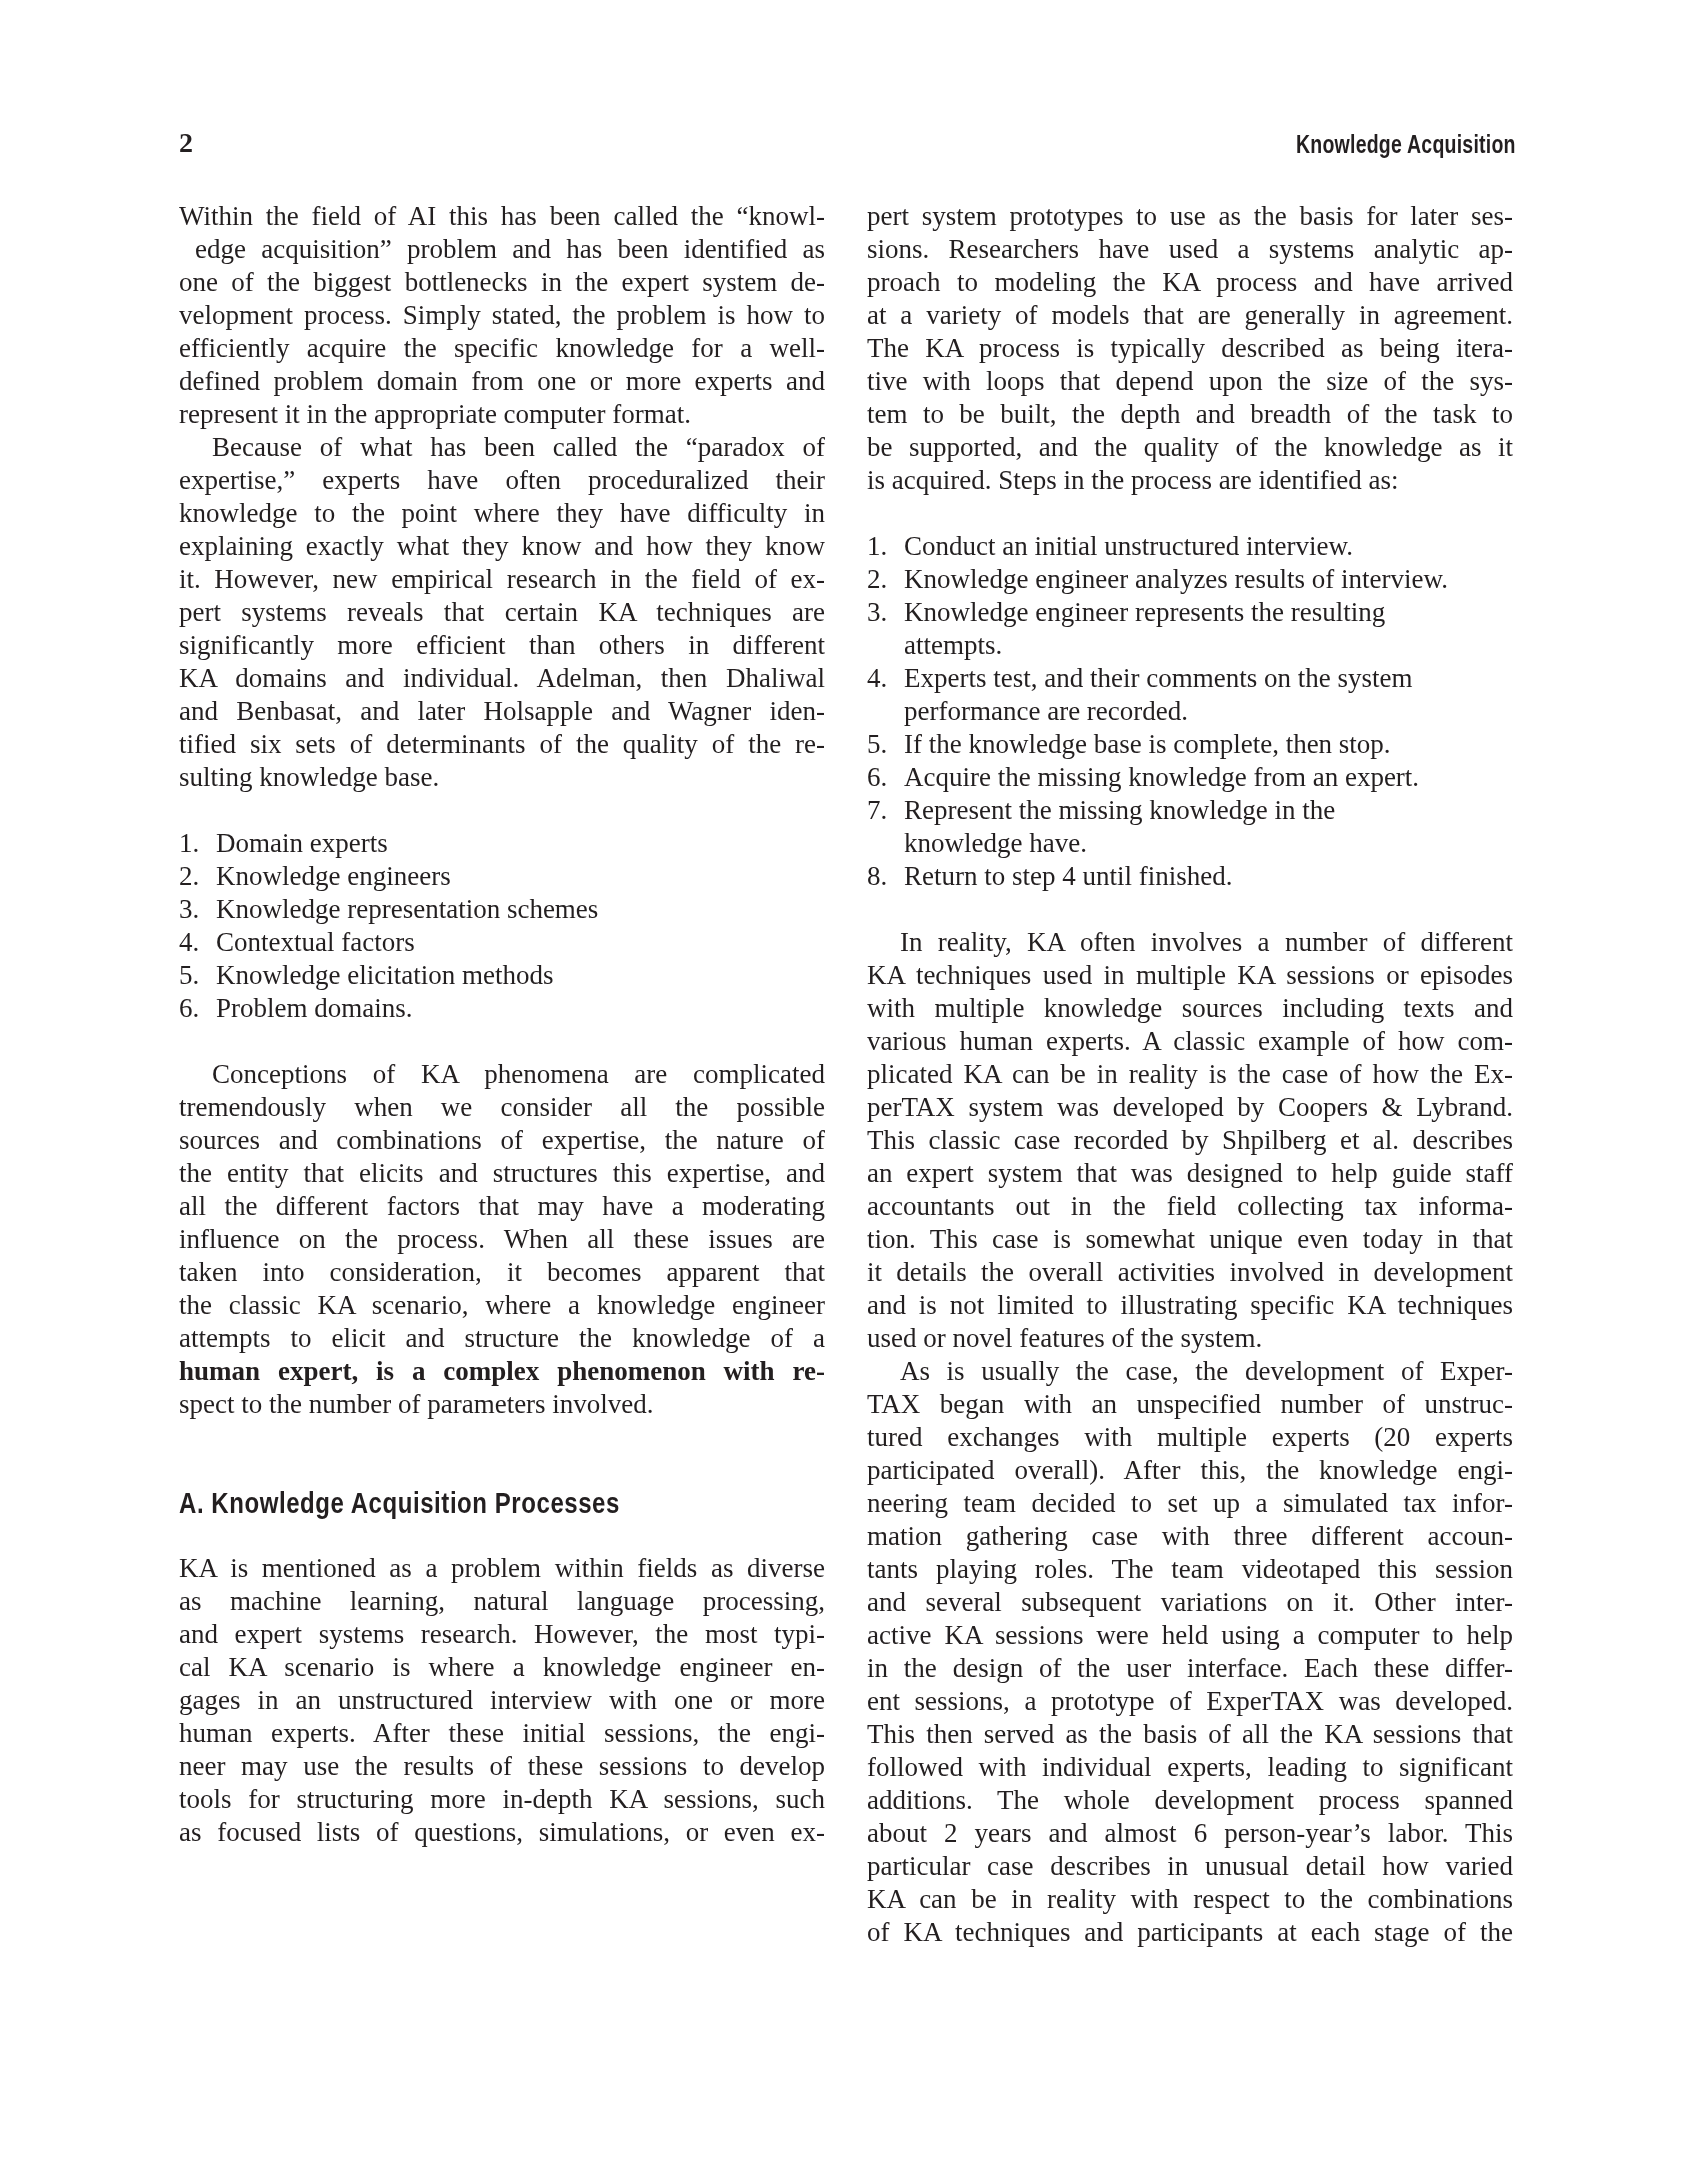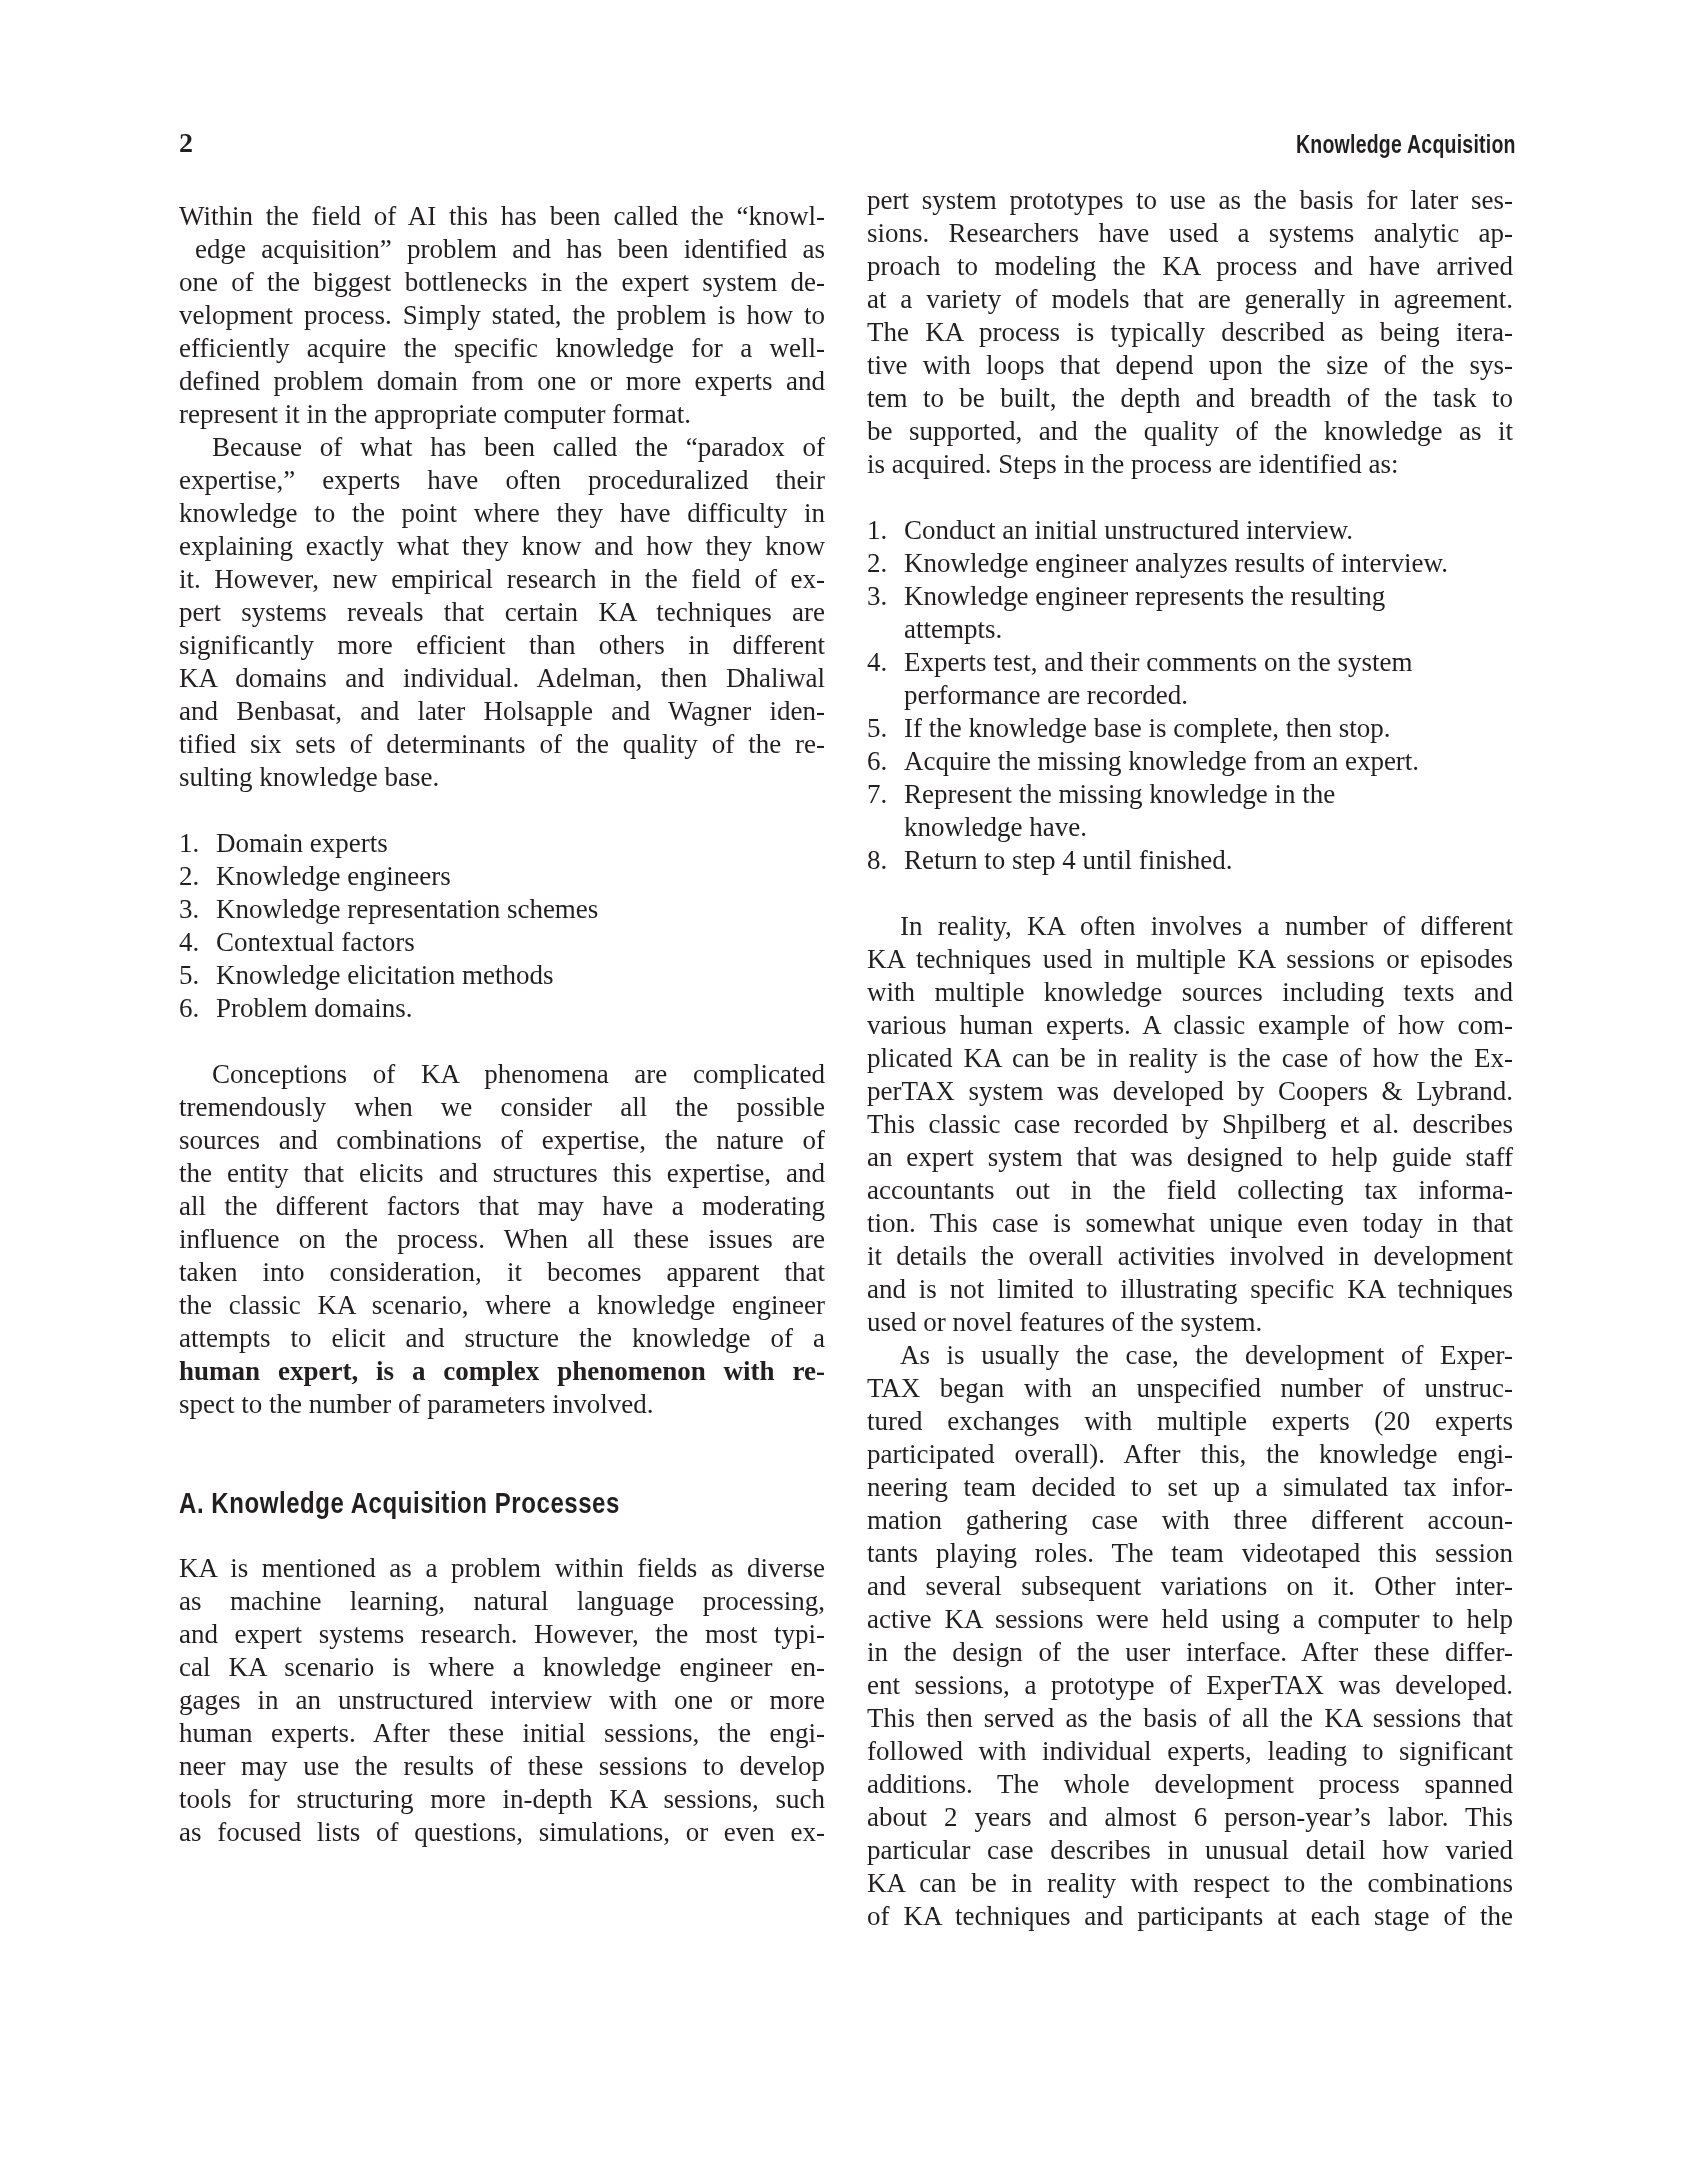--- a/index.html
+++ b/index.html
@@ -2,21 +2,21 @@
 <html style="font-size:10.6px"><head>
 <meta charset="utf-8">
 <style>
   html, body { margin:0; padding:0; background:#ffffff; }
   body { width:1687px; height:2183px; position:relative; overflow:hidden; color:#231f20; }
   .hdr { position:absolute; top:130px; font-family:"Liberation Sans", sans-serif; font-weight:bold; font-size:25px; transform-origin:left top; }
   #page-num { left:179px; font-family:"Liberation Serif", serif; font-weight:bold; font-size:28px; top:127px; }
   #running-head { right:171px; transform: scaleX(0.78); transform-origin:right top; letter-spacing:0.3px; }
   .col { position:absolute; width:646px; font-family:"Liberation Serif", serif; font-size:27px; }
   #col-left { left:179px; top:200px; }
-  #col-right { left:867px; top:184px;font-family:Liberation Serif, serif; }
+  #col-right { left:867px; top:200px;font-family:Liberation Serif, serif; }
   .ln { height:33px; line-height:33px; white-space:nowrap; text-align:justify; text-align-last:justify; transform-origin:left center; }
   .ln.last { text-align-last:left; }
   .ln.ind { padding-left:33px; }
   .gap { height:33px; }
   .li { display:flex; height:33px; line-height:33px; white-space:nowrap; }
   .li .num { width:37px; flex:none; }
   .li .txt { flex:1; }
   .li.cont .num { visibility:hidden; }
   .sec-head { font-family:"Liberation Sans", sans-serif; font-weight:bold; font-size:30px; height:49px; line-height:49px; white-space:nowrap; transform: scaleX(0.80); transform-origin:left center; letter-spacing:0.7px; }
 </style>
@@ -184,21 +184,21 @@
   <div>
       <div class="ln ind" style="display: block;">As is usually the case, the development of Exper-</div>
       <div class="ln" style="display: block;">TAX began with an unspecified number of unstruc-</div>
       <div class="ln" style="display: block;">tured exchanges with multiple experts (20 experts</div>
       <div class="ln" style="display: block;">participated overall). After this, the knowledge engi-</div>
       <div class="ln" style="display: block;">neering team decided to set up a simulated tax infor-</div>
       <div class="ln" style="display: block;">mation gathering case with three different accoun-</div>
       <div class="ln" style="display: block;">tants playing roles. The team videotaped this session</div>
       <div class="ln" style="display: block;">and several subsequent variations on it. Other inter-</div>
       <div class="ln" style="display: block;">active KA sessions were held using a computer to help</div>
-      <div class="ln" style="display: block;">in the design of the user interface. After these differ-</div>
+      <div class="ln" style="display: block;">in the design of the user interface. Each these differ-</div>
       <div class="ln" style="display: block;">ent sessions, a prototype of ExperTAX was developed.</div>
       <div class="ln" style="display: block;">This then served as the basis of all the KA sessions that</div>
       <div class="ln" style="display: block;">followed with individual experts, leading to significant</div>
       <div class="ln" style="display: block;">additions. The whole development process spanned</div>
       <div class="ln" style="display: block;">about 2 years and almost 6 person-year’s labor. This</div>
       <div class="ln" style="display: block;">particular case describes in unusual detail how varied</div>
       <div class="ln" style="display: block;">KA can be in reality with respect to the combinations</div>
       <div class="ln" style="display: block;">of KA techniques and participants at each stage of the</div>
     </div>
 </div>

